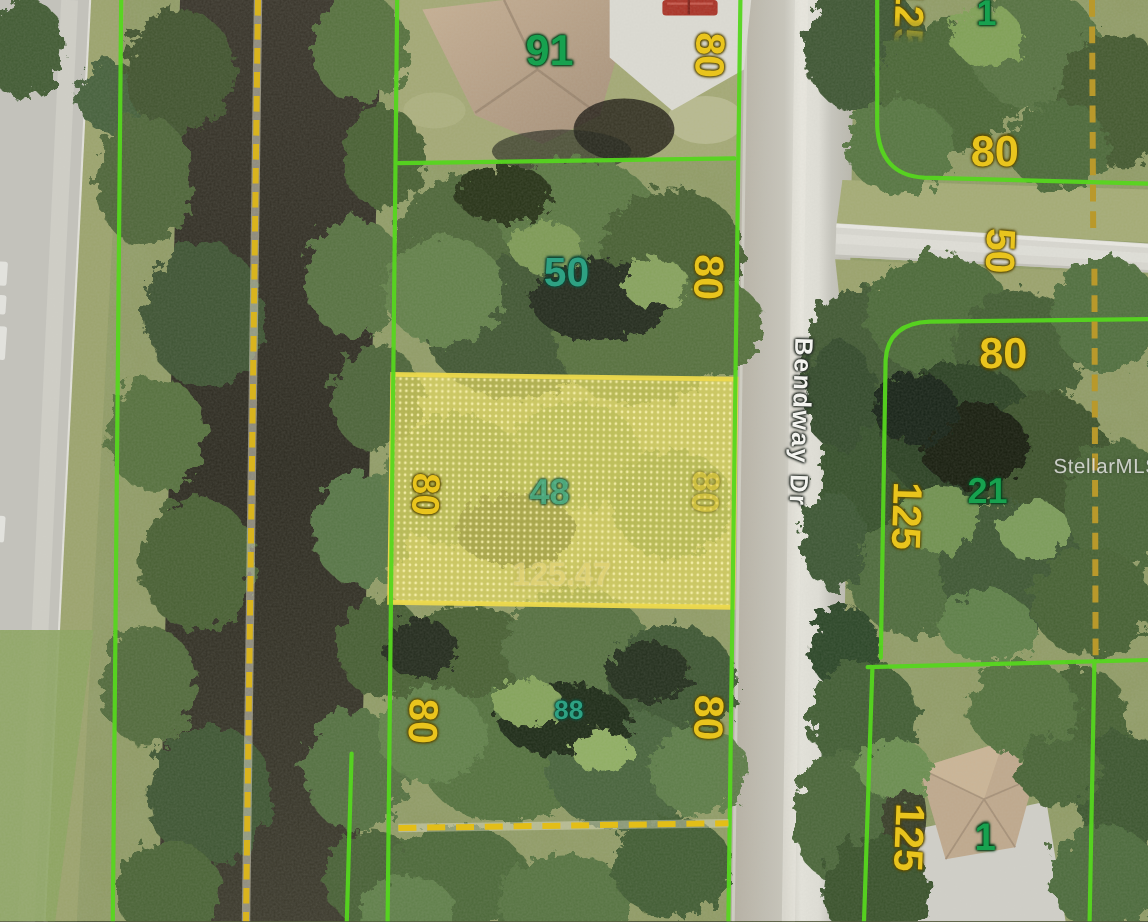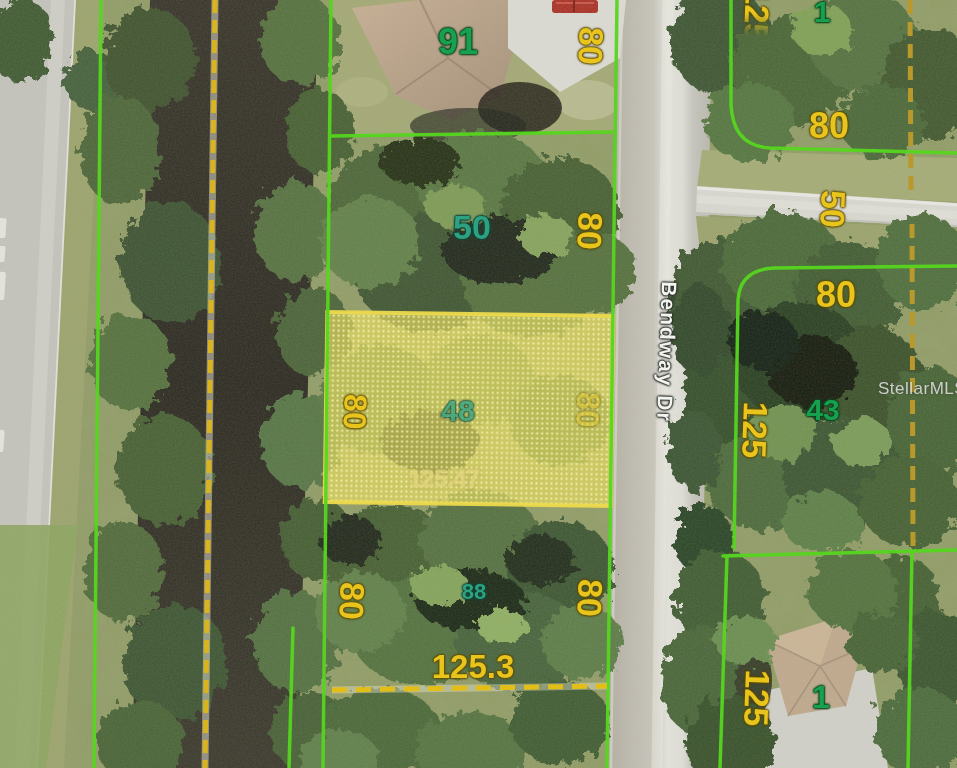--- a/index.html
+++ b/index.html
@@ -279,36 +279,35 @@
 
 <div class="lbl green" style="left:458px;top:42px;font-size:36px">91</div>
 <div class="lbl yellow rot" style="left:591px;top:46px;font-size:34px">80</div>
 
 <div class="lbl teal" style="left:472px;top:227px;font-size:34px">50</div>
 <div class="lbl yellow rot" style="left:590px;top:231px;font-size:34px">80</div>
 
 <div class="lbl teal" style="left:458px;top:411px;font-size:30px;opacity:.78">48</div>
 <div class="lbl yellow rot" style="left:355px;top:412px;font-size:32px">80</div>
 <div class="lbl yellow rot" style="left:588px;top:410px;font-size:32px;opacity:.42">80</div>
-<div class="lbl faintdim" style="left:444px;top:479px;font-size:23px">125.47</div>
+<div class="lbl faintdim" style="left:468px;top:479px;font-size:27px">125.47</div>
 
 <div class="lbl teal" style="left:474px;top:592px;font-size:22px">88</div>
 <div class="lbl yellow rot" style="left:352px;top:601px;font-size:34px">80</div>
 <div class="lbl yellow rot" style="left:590px;top:598px;font-size:34px">80</div>
-<div class="lbl yellow" style="left:473px;top:666px;font-size:33px">125.3</div>
 
 <div class="lbl street rot" style="left:667px;top:352px;font-size:21px">Bendway Dr</div>
 
 <div class="lbl yellow rot fade-tail" style="left:757px;top:14px;font-size:34px">125</div>
 <div class="lbl green" style="left:822px;top:12px;font-size:30px">1</div>
 <div class="lbl yellow" style="left:829px;top:126px;font-size:36px">80</div>
 <div class="lbl yellow rot" style="left:833px;top:209px;font-size:34px">50</div>
 
 <div class="lbl yellow" style="left:836px;top:295px;font-size:36px">80</div>
 <div class="lbl yellow rot" style="left:755px;top:430px;font-size:34px">125</div>
-<div class="lbl green" style="left:823px;top:410px;font-size:30px">43</div>
+<div class="lbl green" style="left:823px;top:410px;font-size:30px">21</div>
 
 <div class="lbl yellow rot" style="left:757px;top:698px;font-size:34px">125</div>
 <div class="lbl green" style="left:821px;top:697px;font-size:32px">1</div>
 
 <div class="watermark" style="left:878px;top:379px;font-size:17px">StellarMLS</div>
 
 </div>
 
 </body></html>

